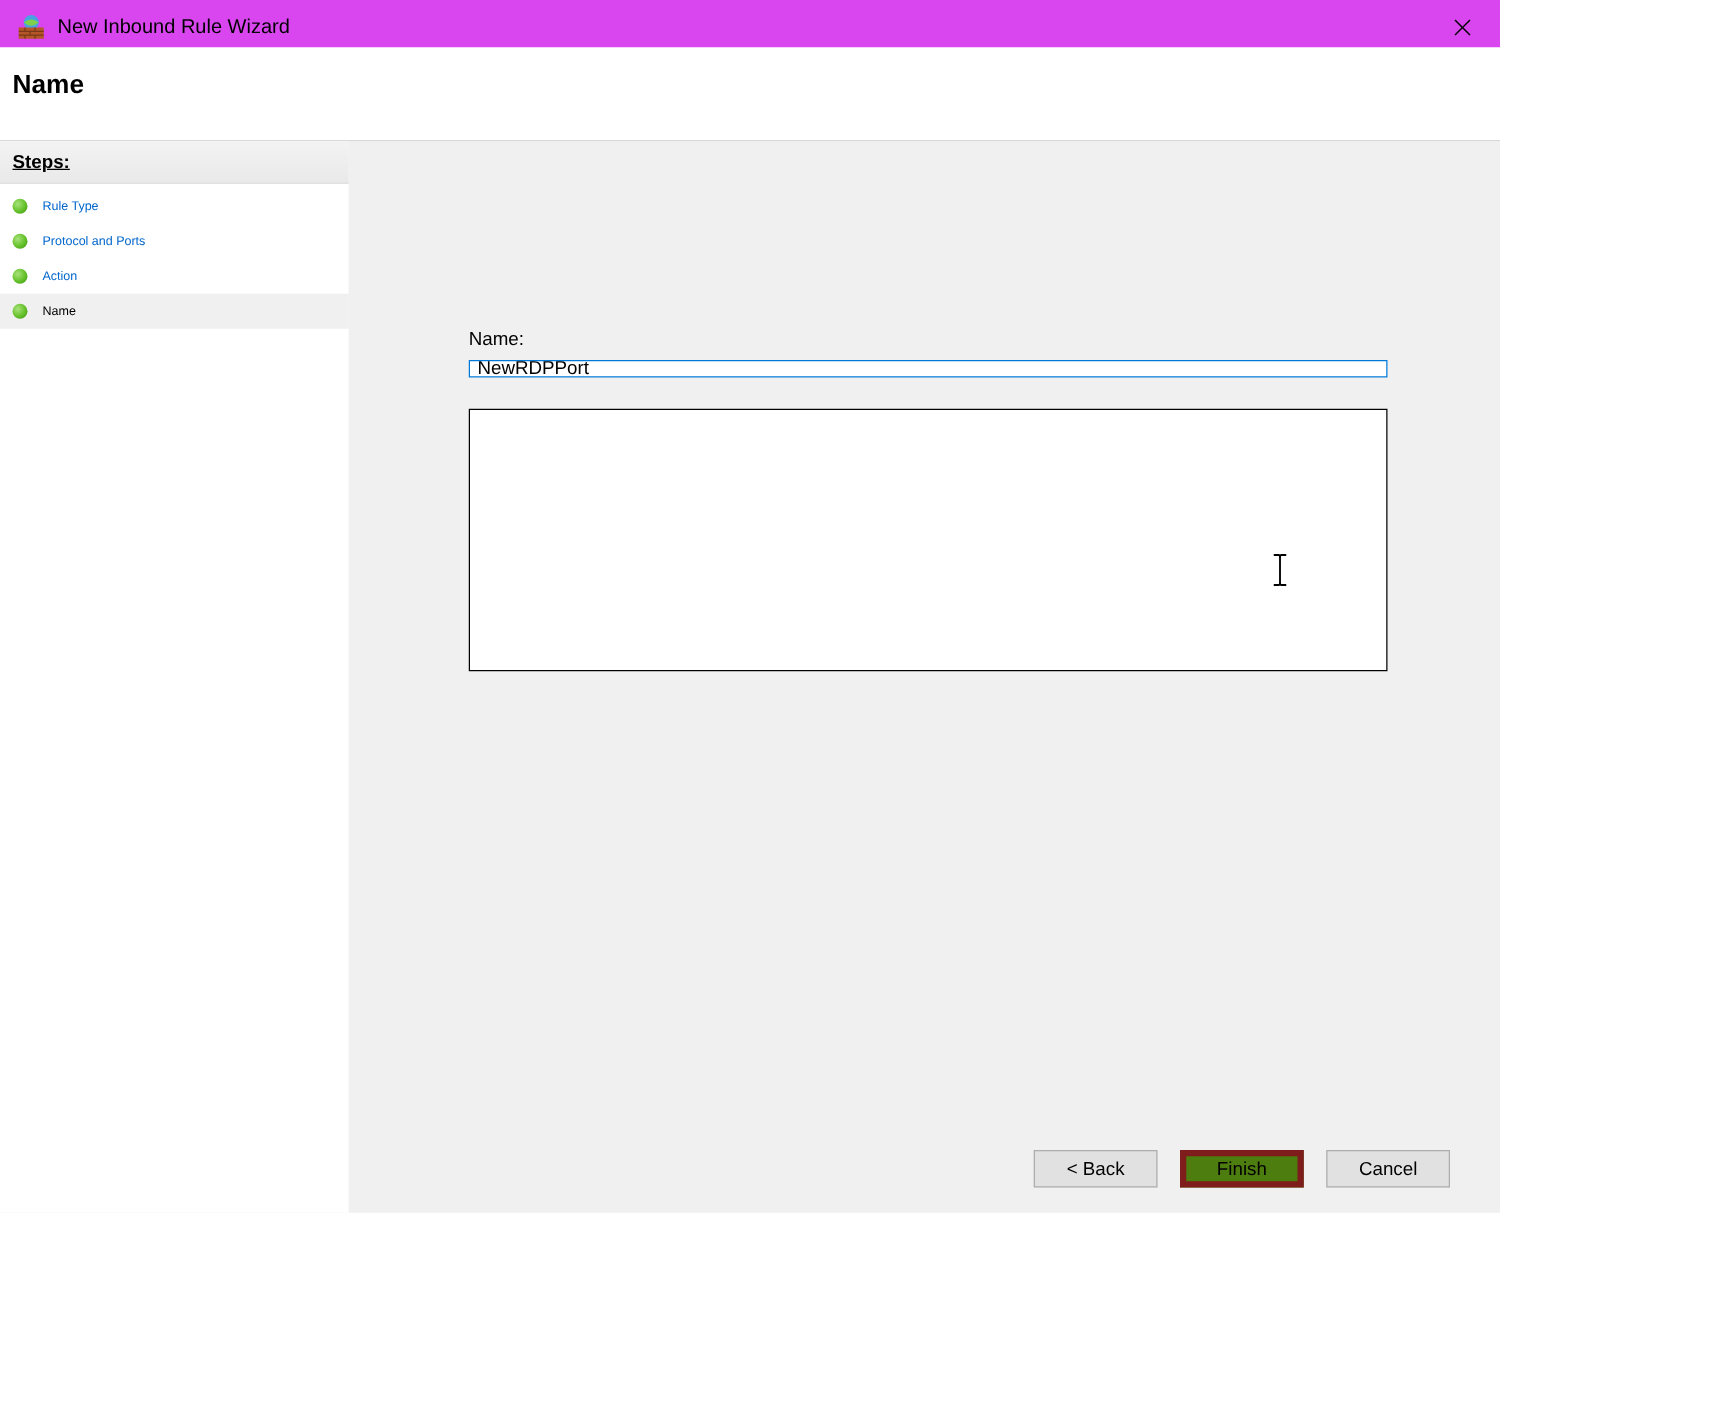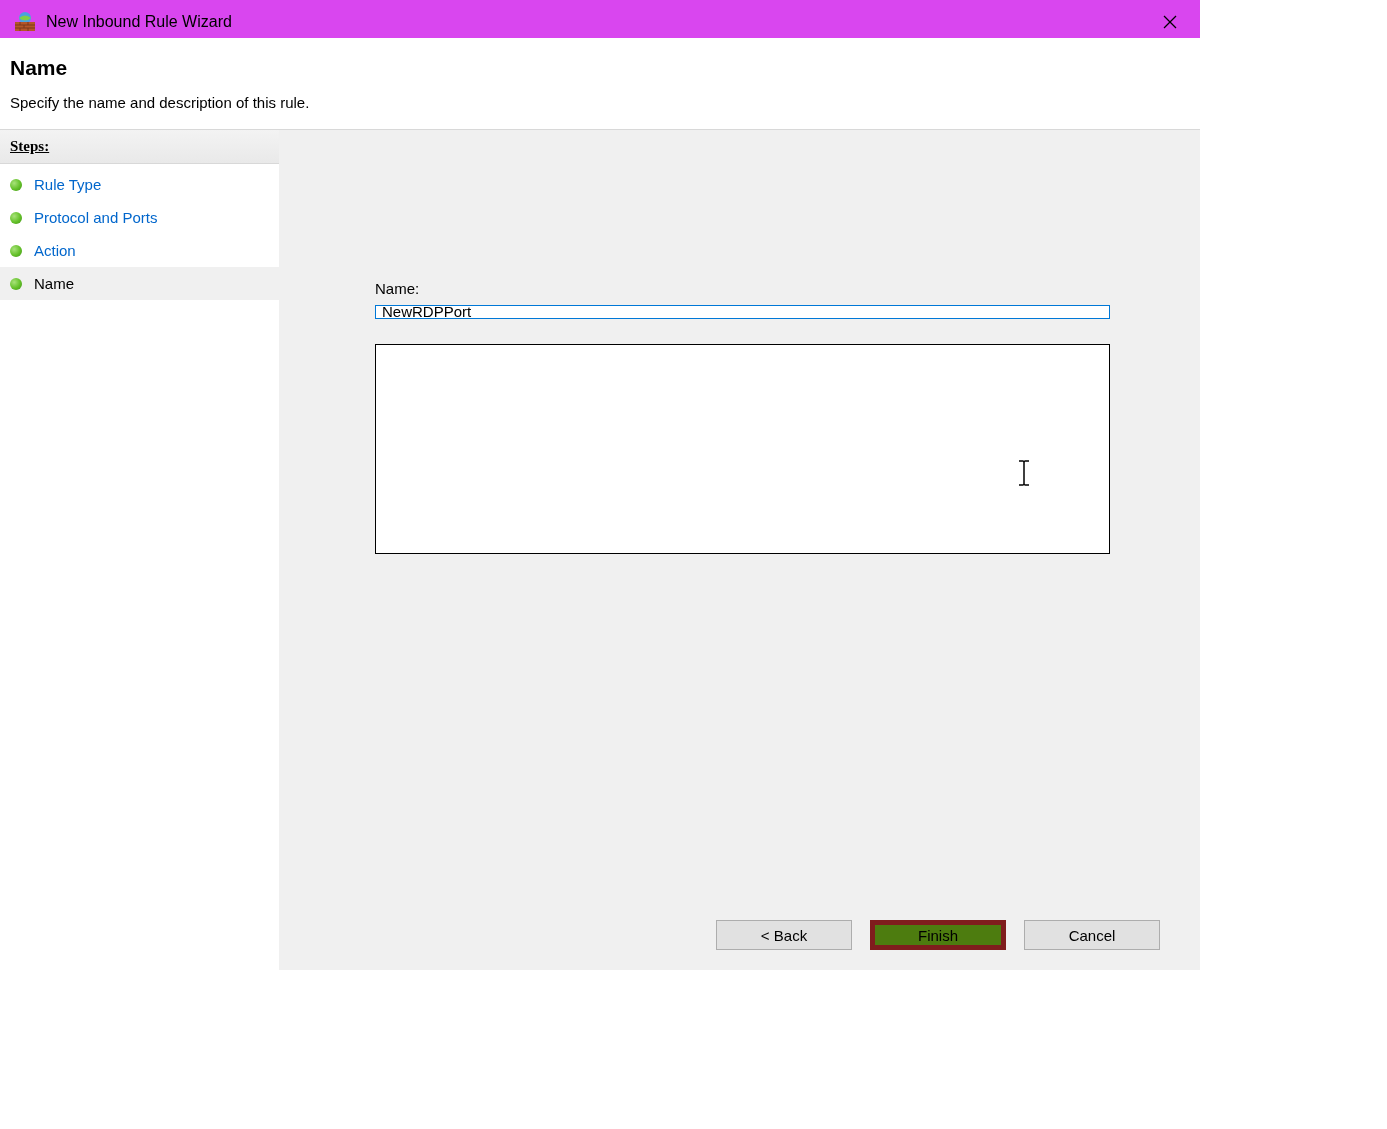--- a/index.html
+++ b/index.html
@@ -94,21 +94,20 @@
       display: flex;
       flex-direction: column;
     }
     .sidebar-header {
       font-size: 15px;
       font-weight: bold;
       text-decoration: underline;
       padding: 8px 12px 8px 10px;
       background: linear-gradient(to bottom, #f3f3f3, #e9e9e9);
       border-bottom: 1px solid #d8d8d8;
-      font-family: Liberation Serif, serif;
     }
     .steps-list {
       list-style: none;
       padding-top: 4px;
     }
     .steps-list li {
       display: flex;
       align-items: center;
       padding: 8px 12px 8px 10px;
       cursor: default;
@@ -118,21 +117,21 @@
     }
     .step-bullet {
       width: 12px;
       height: 12px;
       border-radius: 50%;
       background: radial-gradient(circle at 35% 35%, #a8e27a 0%, #63c028 55%, #3f8f18 100%);
       margin-right: 12px;
       flex-shrink: 0;
     }
     .step-label {
-      font-size: 15px;
+      font-size: 10px;
     }
     .step-label.link {
       color: #0066cc;
     }
     .step-label.current-label {
       color: #000000;
     }
 
     
     .main {
@@ -174,21 +173,21 @@
 
     
     .button-row {
       position: absolute;
       bottom: 20px;
       right: 40px;
       display: flex;
       gap: 18px;
     }
     .btn {
-      width: 136px;
+      width: 99px;
       height: 30px;
       font-family: inherit;
       font-size: 15px;
       background: #e1e1e1;
       border: 1px solid #adadad;
       color: #000000;
       cursor: default;
       text-align: center;
     }
     .btn.default {
@@ -232,21 +231,20 @@
     <span class="close-btn">
       <svg viewBox="0 0 14 14">
         <line x1="1" y1="1" x2="13" y2="13" stroke="#000" stroke-width="1.2"></line>
         <line x1="13" y1="1" x2="1" y2="13" stroke="#000" stroke-width="1.2"></line>
       </svg>
     </span>
   </div>
 
   <div class="header-section">
     <div class="page-title">Name</div>
-    <div class="page-subtitle">Specify the name and description of this rule.</div>
   </div>
 
   <div class="body">
 
     <div class="sidebar">
       <div class="sidebar-header">Steps:</div>
       <ul class="steps-list">
         <li>
           <span class="step-bullet"></span>
           <span class="step-label link">Rule Type</span>

